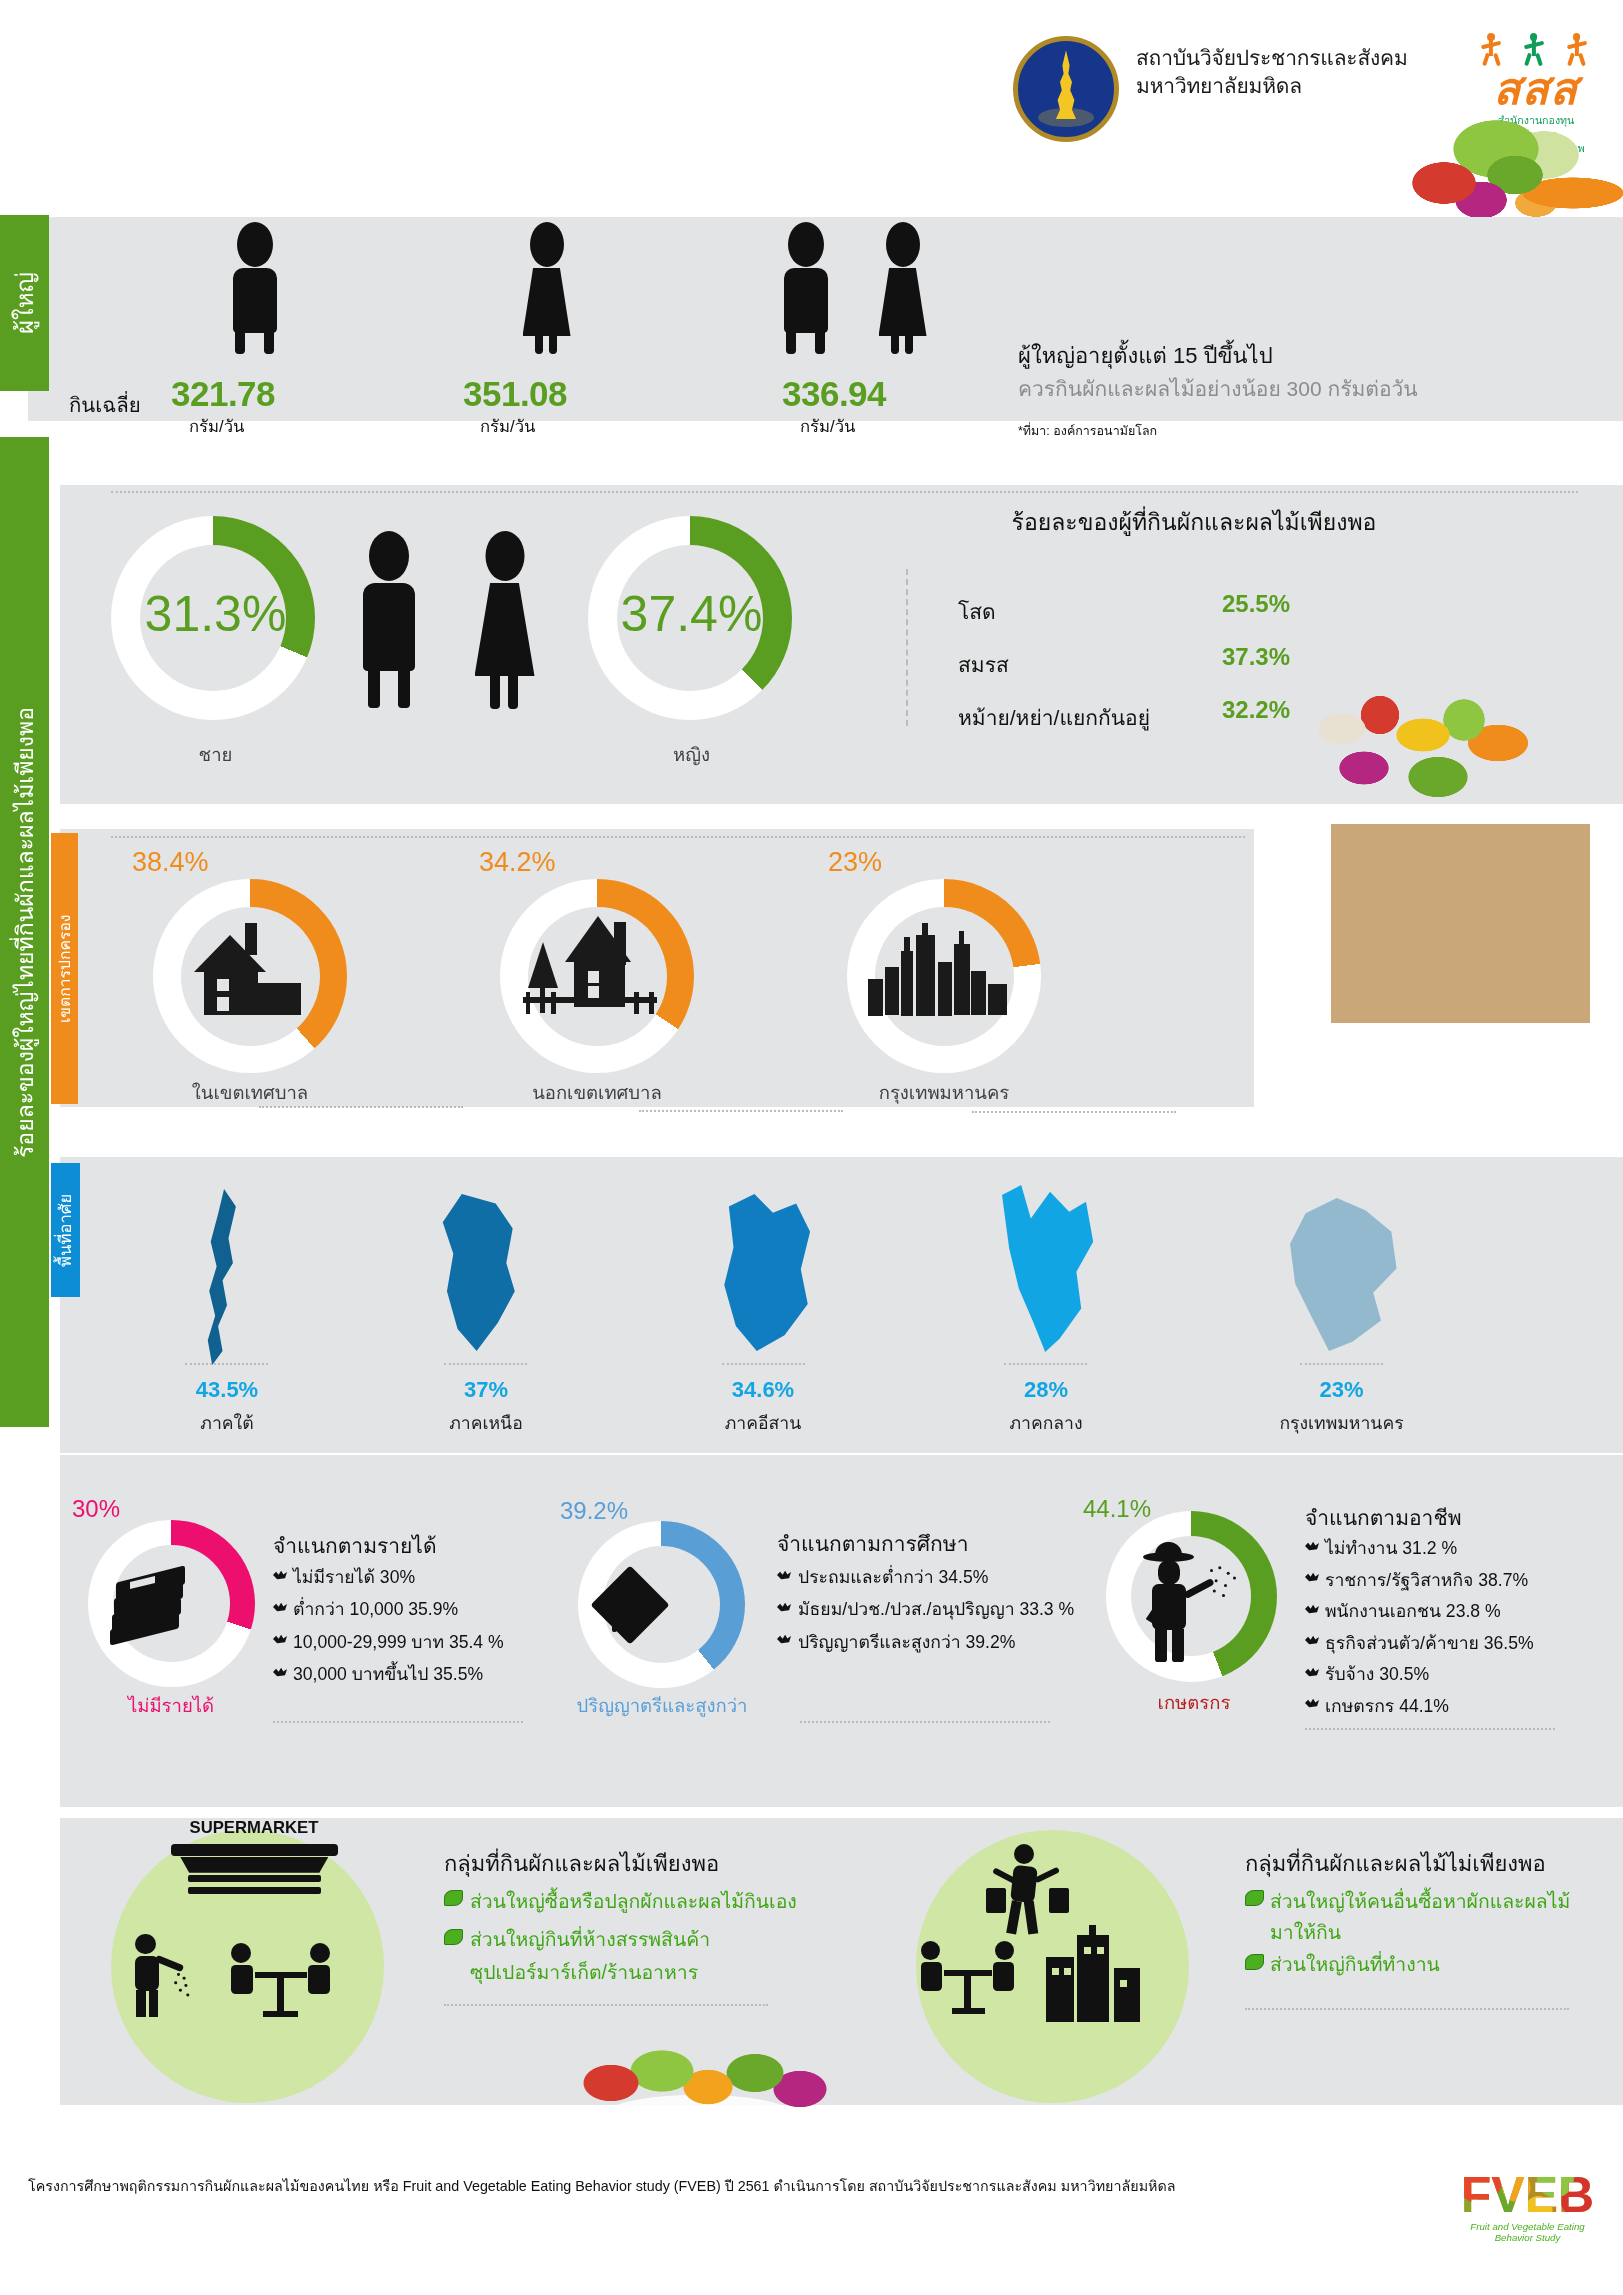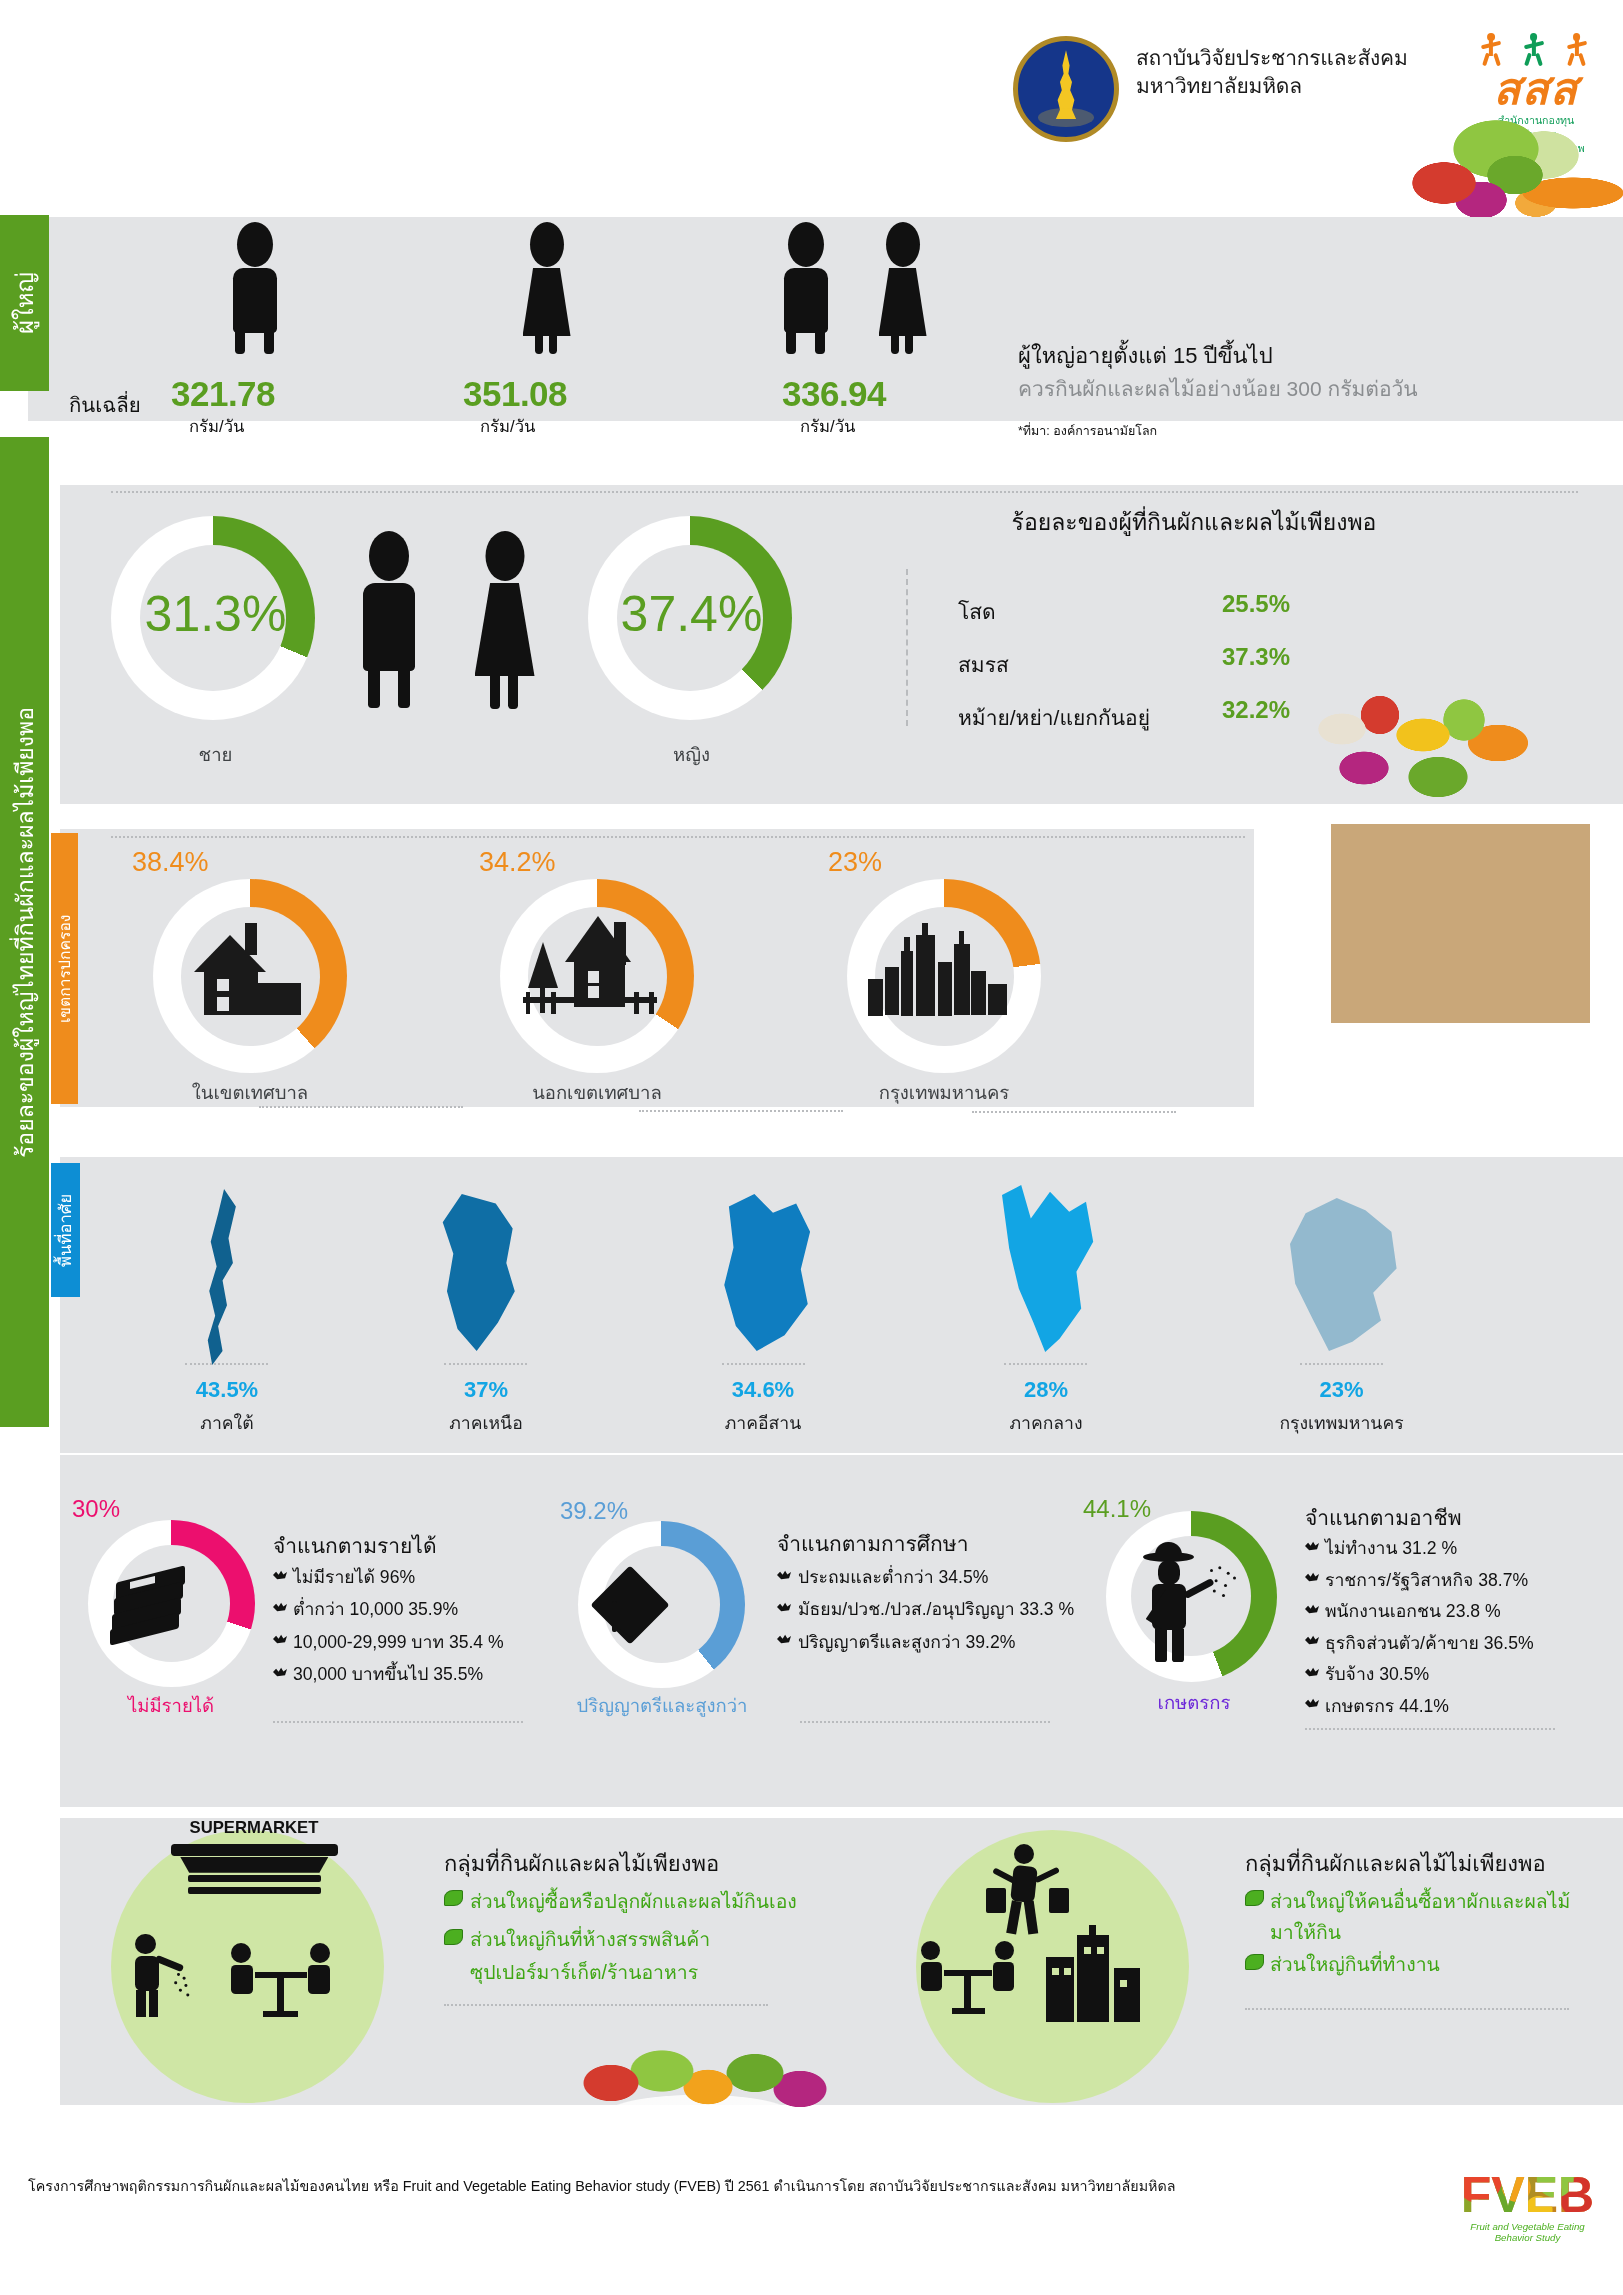--- a/index.html
+++ b/index.html
@@ -380,21 +380,21 @@
   <div style="position:absolute;left:111px;top:1569px;width:79px;height:69px">
     <div style="position:absolute;left:4.6px;top:4.6px;width:69px;height:18.5px;background:#111;transform:skewY(-14deg);border-radius:2.8px"></div>
     <div style="position:absolute;left:2.8px;top:21px;width:69px;height:16.7px;background:#111;transform:skewY(-14deg);border-radius:2.8px"></div>
     <div style="position:absolute;left:0.9px;top:37px;width:69px;height:16.7px;background:#111;transform:skewY(-14deg);border-radius:2.8px"></div>
     <div style="position:absolute;left:-0.9px;top:52px;width:69px;height:15.7px;background:#111;transform:skewY(-14deg);border-radius:2.8px"></div>
     <div style="position:absolute;left:18.5px;top:10.2px;width:25px;height:7.4px;background:#e3e4e6;transform:skewY(-14deg)"></div>
   </div>
   <div class="donut-cap" style="left:74px;top:1691px;width:194px;color:#ec0f6e;font-size:18.5px">ไม่มีรายได้</div>
   <div class="panel-title" style="left:273px;top:1529px">จำแนกตามรายได้</div>
   <div class="bullet-ic" style="left:273px;top:1570px"></div>
-  <div class="bullet-line" style="left:293px;top:1563px">ไม่มีรายได้ 96%</div>
+  <div class="bullet-line" style="left:293px;top:1563px">ไม่มีรายได้ 30%</div>
   <div class="bullet-ic" style="left:273px;top:1602px"></div>
   <div class="bullet-line" style="left:293px;top:1595px">ต่ำกว่า 10,000 35.9%</div>
   <div class="bullet-ic" style="left:273px;top:1634px"></div>
   <div class="bullet-line" style="left:293px;top:1628px">10,000-29,999 บาท 35.4 %</div>
   <div class="bullet-ic" style="left:273px;top:1667px"></div>
   <div class="bullet-line" style="left:293px;top:1660px">30,000 บาทขึ้นไป 35.5%</div>
   <div class="dashrow" style="left:273px;top:1721px;width:250px"></div>
 
   <div class="donut" style="left:578px;top:1521px;width:167px;height:167px;
        background:conic-gradient(#5a9ed6 0 39.2%, #ffffff 39.2% 100%)">
@@ -425,21 +425,21 @@
     <div style="position:absolute;left:14px;top:11px;width:51px;height:10.2px;background:#111;border-radius:50%"></div>
     <div style="position:absolute;left:26px;top:0.9px;width:27px;height:15.7px;background:#111;border-radius:13px 13px 0 0"></div>
     <div style="position:absolute;left:29px;top:18.5px;width:22px;height:25px;background:#111;border-radius:10.2px"></div>
     <div style="position:absolute;left:23px;top:43px;width:34px;height:46px;background:#111;border-radius:6.5px"></div>
     <div style="position:absolute;left:54px;top:44px;width:32px;height:7.4px;background:#111;transform:rotate(-28deg);border-radius:3.7px"></div>
     <div style="position:absolute;left:16.7px;top:48px;width:20.4px;height:43px;background:#111;clip-path:polygon(100% 0,100% 100%,0 70%);"></div>
     <div style="position:absolute;left:26px;top:88px;width:12px;height:33px;background:#111;border-radius:0 0 2.8px 2.8px"></div>
     <div style="position:absolute;left:43px;top:88px;width:12px;height:33px;background:#111;border-radius:0 0 2.8px 2.8px"></div>
     <div style="position:absolute;left:81px;top:28px;width:3.2px;height:3.2px;background:#111;border-radius:50%;box-shadow:8.3px -2.8px 0 #111,16.7px 2.8px 0 #111,4.6px 10.2px 0 #111,14px 15px 0 #111,23px 7.4px 0 #111,2.8px 20.4px 0 #111,12px 25px 0 #111"></div>
   </div>
-  <div class="donut-cap" style="left:1106px;top:1688px;width:176px;color:#6d28d9;font-size:18.5px">เกษตรกร</div>
+  <div class="donut-cap" style="left:1106px;top:1688px;width:176px;color:#b91c1c;font-size:18.5px">เกษตรกร</div>
   <div class="panel-title" style="left:1305px;top:1501px">จำแนกตามอาชีพ</div>
   <div class="bullet-ic" style="left:1305px;top:1541px"></div>
   <div class="bullet-line" style="left:1325px;top:1534px">ไม่ทำงาน 31.2 %</div>
   <div class="bullet-ic" style="left:1305px;top:1572px"></div>
   <div class="bullet-line" style="left:1325px;top:1566px">ราชการ/รัฐวิสาหกิจ 38.7%</div>
   <div class="bullet-ic" style="left:1305px;top:1604px"></div>
   <div class="bullet-line" style="left:1325px;top:1597px">พนักงานเอกชน 23.8 %</div>
   <div class="bullet-ic" style="left:1305px;top:1635px"></div>
   <div class="bullet-line" style="left:1325px;top:1629px">ธุรกิจส่วนตัว/ค้าขาย 36.5%</div>
   <div class="bullet-ic" style="left:1305px;top:1667px"></div>

